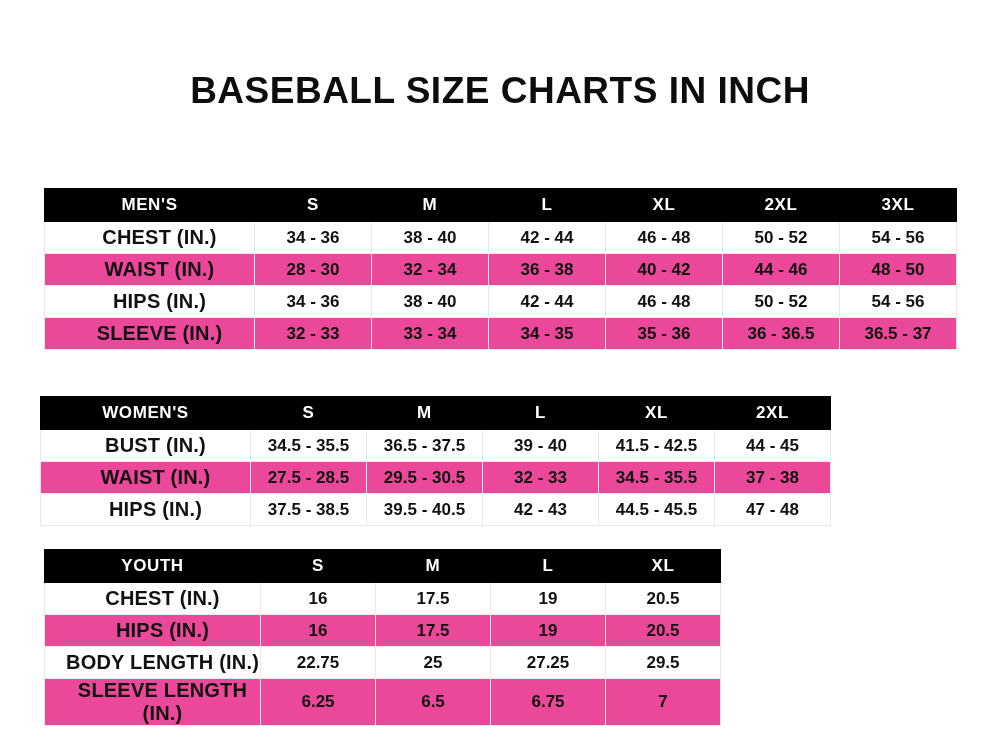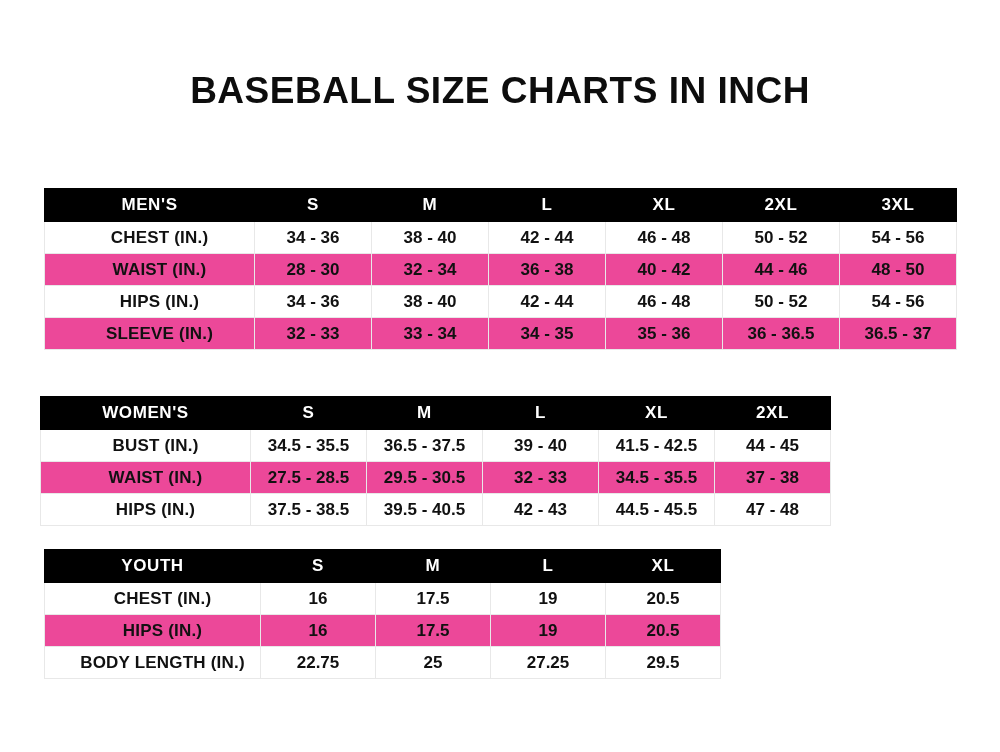--- a/index.html
+++ b/index.html
@@ -54,21 +54,21 @@
     font-size: 17px;
     letter-spacing: 0.6px;
     border: 1px solid #000000;
     height: 32px;
     margin-left: 24px;
   }
   .chart tbody tr.alt td {
     background: #ec4899;
   }
   .chart td.rowhead {
-    font-size: 17px;
+    font-size: 20px;
     letter-spacing: 0.2px;
     padding-left: 20px;
   }
 
   
   #mens-chart { top: 188px; left: 44px; width: 912px; }
   #mens-chart col.c0 { width: 210px; }
   #mens-chart col.cx { width: 117px; }
 
   
@@ -228,16 +228,23 @@
         <td>19</td>
         <td>20.5</td>
       </tr>
       <tr>
         <td class="rowhead">BODY LENGTH (IN.)</td>
         <td>22.75</td>
         <td>25</td>
         <td>27.25</td>
         <td>29.5</td>
       </tr>
+      <tr class="alt">
+        <td class="rowhead">SLEEVE LENGTH (IN.)</td>
+        <td>6.25</td>
+        <td>6.5</td>
+        <td>6.75</td>
+        <td>7</td>
+      </tr>
     </tbody>
   </table>
 
 </div>
 
 </body></html>

